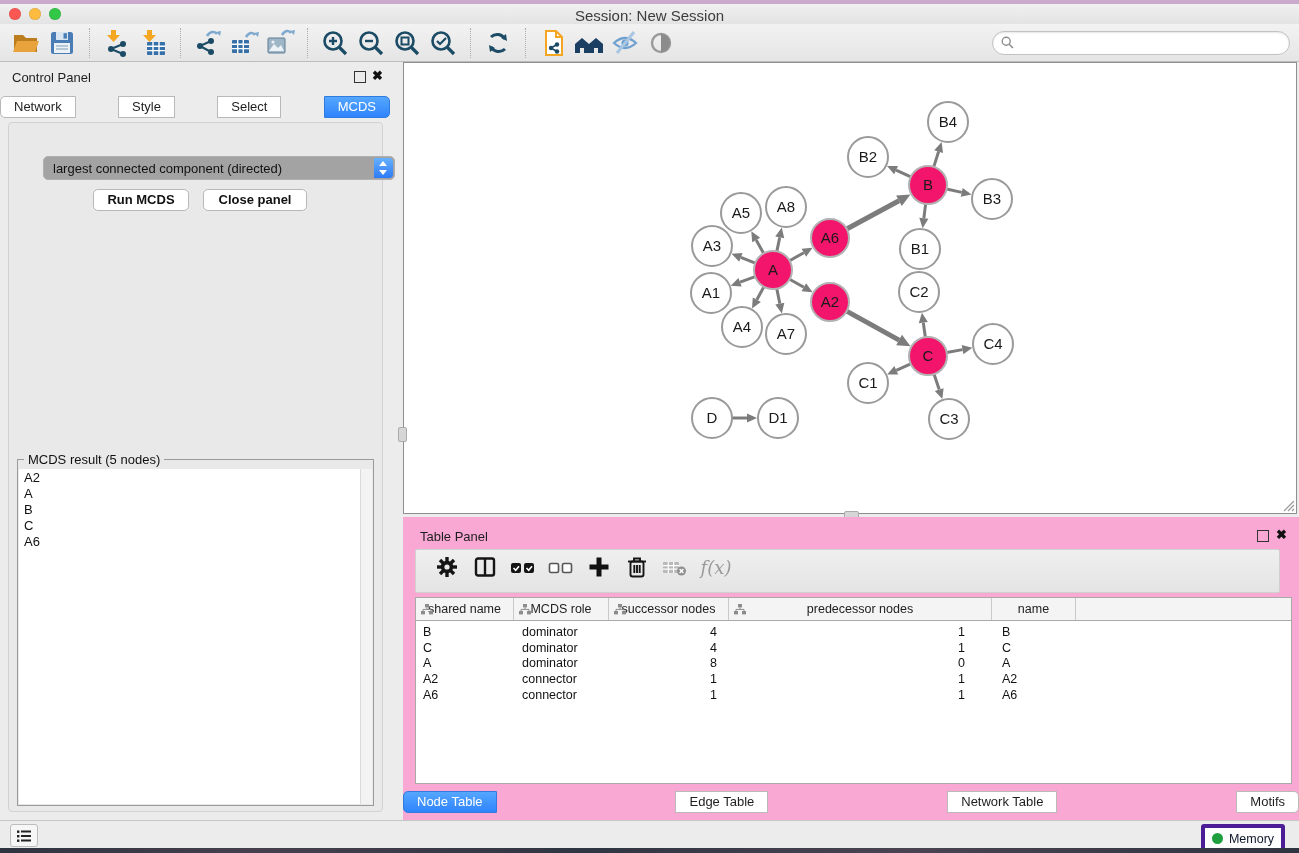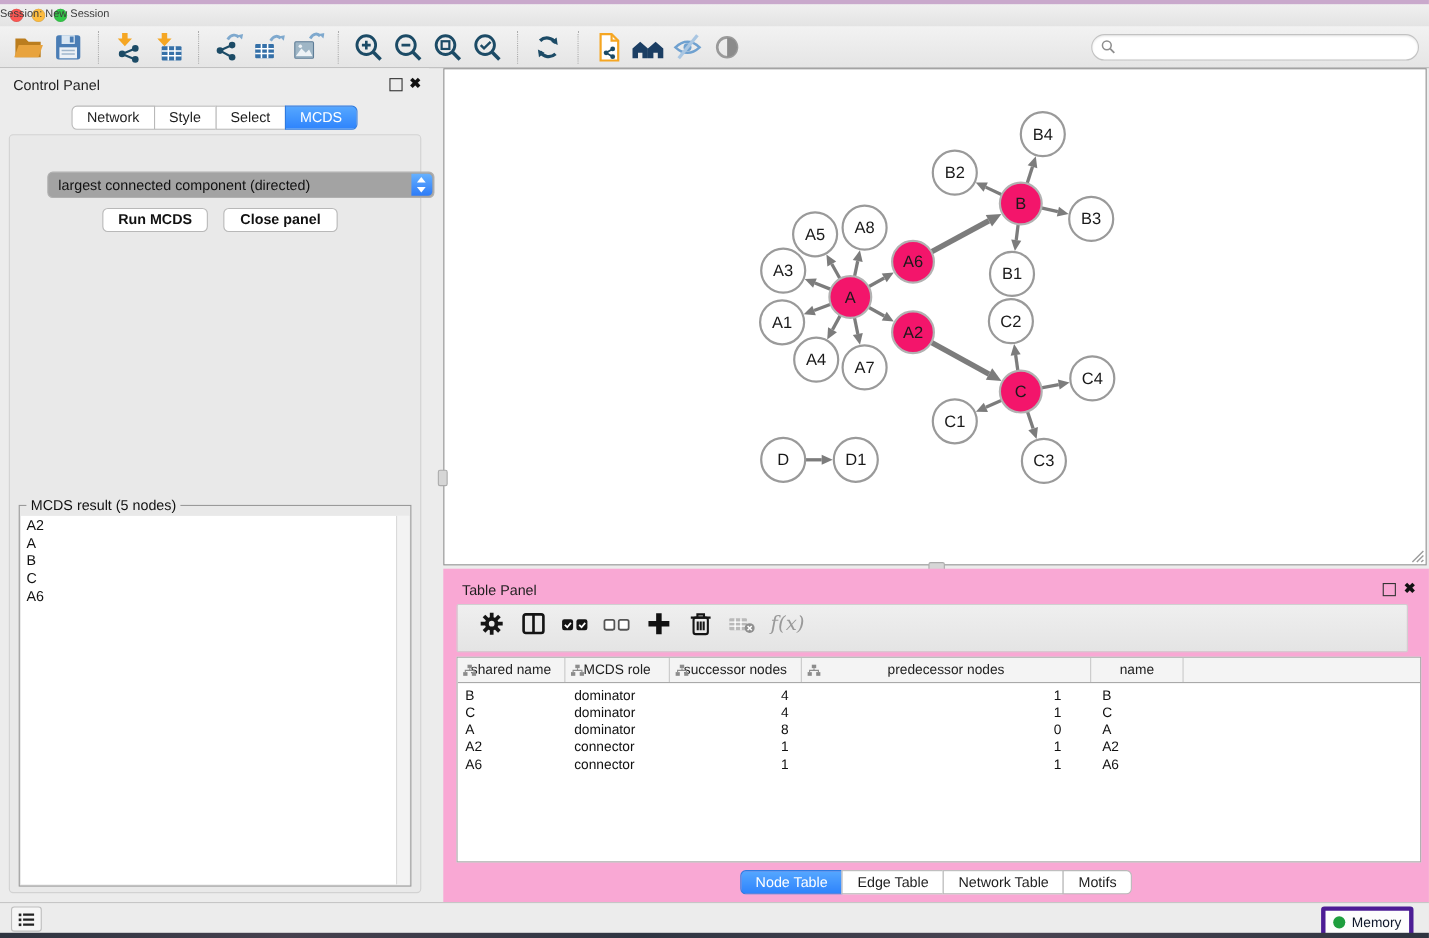--- a/index.html
+++ b/index.html
@@ -9,42 +9,42 @@
     -webkit-font-smoothing:antialiased;color:#222;
   }
   
   #mac-strip{position:absolute;left:0;top:0;width:1299px;height:4px;background:#C9A9CC;}
   #titlebar{position:absolute;left:0;top:4px;width:1299px;height:20px;
     background:linear-gradient(#F0F0F0,#E3E3E3);}
   .tl{position:absolute;width:12px;height:12px;border-radius:50%;top:4px;box-shadow:inset 0 0 1px rgba(0,0,0,.35);}
   #titlebar .tl.red{left:9px;background:#FC5753;}
   #titlebar .tl.yellow{left:29px;background:#FDBC40;}
   #titlebar .tl.green{left:49px;background:#33C748;}
-  #app-title{position:absolute;left:0;right:0;top:3px;font-size:10px;color:#3C3C3C;}
+  #app-title{position:absolute;left:0;right:0;top:3px;text-align:center;font-size:15px;color:#3C3C3C;}
   
   #main-toolbar{position:absolute;left:0;top:24px;width:1299px;height:38px;
     background:linear-gradient(#F2F2F2,#E5E5E5);border-bottom:1px solid #BDBDBD;
     display:flex;align-items:center;box-sizing:border-box;padding-left:8px;}
   .tbtn{width:36px;height:34px;display:flex;align-items:center;justify-content:center;flex:0 0 auto;}
   .tsep{height:30px;border-left:1px dotted #ACACAC;margin:0 9px;flex:0 0 auto;}
   #search-box{margin-left:auto;margin-right:9px;position:relative;width:296px;height:22px;
     background:#FFF;border:1px solid #C2C2C2;border-radius:12px;
     box-shadow:inset 0 1px 2px rgba(0,0,0,.10);}
   #search-box svg{position:absolute;left:8px;top:4px;}
   #search-box input{position:absolute;left:26px;top:1px;width:260px;height:18px;border:none;outline:none;
     background:transparent;font-size:13px;font-family:"Liberation Sans",sans-serif;}
   
   #control-panel{position:absolute;left:0;top:62px;width:390px;height:758px;background:#ECECEC;}
   .panel-head{position:absolute;left:0;top:0;width:100%;height:28px;}
   .panel-title{position:absolute;left:12px;top:8px;font-size:13px;color:#1E1E1E;}
   .float-btn{position:absolute;width:10px;height:10px;border:1.5px solid #333;top:9px;background:transparent;}
   .close-btn{position:absolute;top:6px;font-size:13px;font-weight:bold;color:#111;line-height:16px;}
   #control-panel .float-btn{right:24px;}
   #control-panel .close-btn{right:7px;}
-  .tabs-row{display:flex;justify-content:center;}
+  .tabs-row{display:flex;justify-content:space-between;}
   #cp-tabs{position:absolute;left:0;top:34px;width:100%;}
   .tab{height:20px;line-height:20px;padding:0 13px;font-size:13px;background:#FFF;
     border:1px solid #B9B9B9;margin-left:-1px;color:#1E1E1E;}
   .tab:first-child{border-radius:5px 0 0 5px;margin-left:0;}
   .tab:last-child{border-radius:0 5px 5px 0;}
   .tab.active{background:linear-gradient(#55A7FF,#2F84FC);border-color:#2F7BE0;color:#FFF;}
   #cp-content{position:absolute;left:8px;right:7px;top:60px;bottom:8px;
     background:#E9E9E9;border:1px solid #D2D2D2;border-radius:4px;}
   #opt-label{position:absolute;left:0;right:0;top:12px;text-align:center;font-size:13px;color:#111;}
   #criterion-select{position:absolute;left:34px;top:33px;width:352px;height:24px;background:#a3a3a3;

